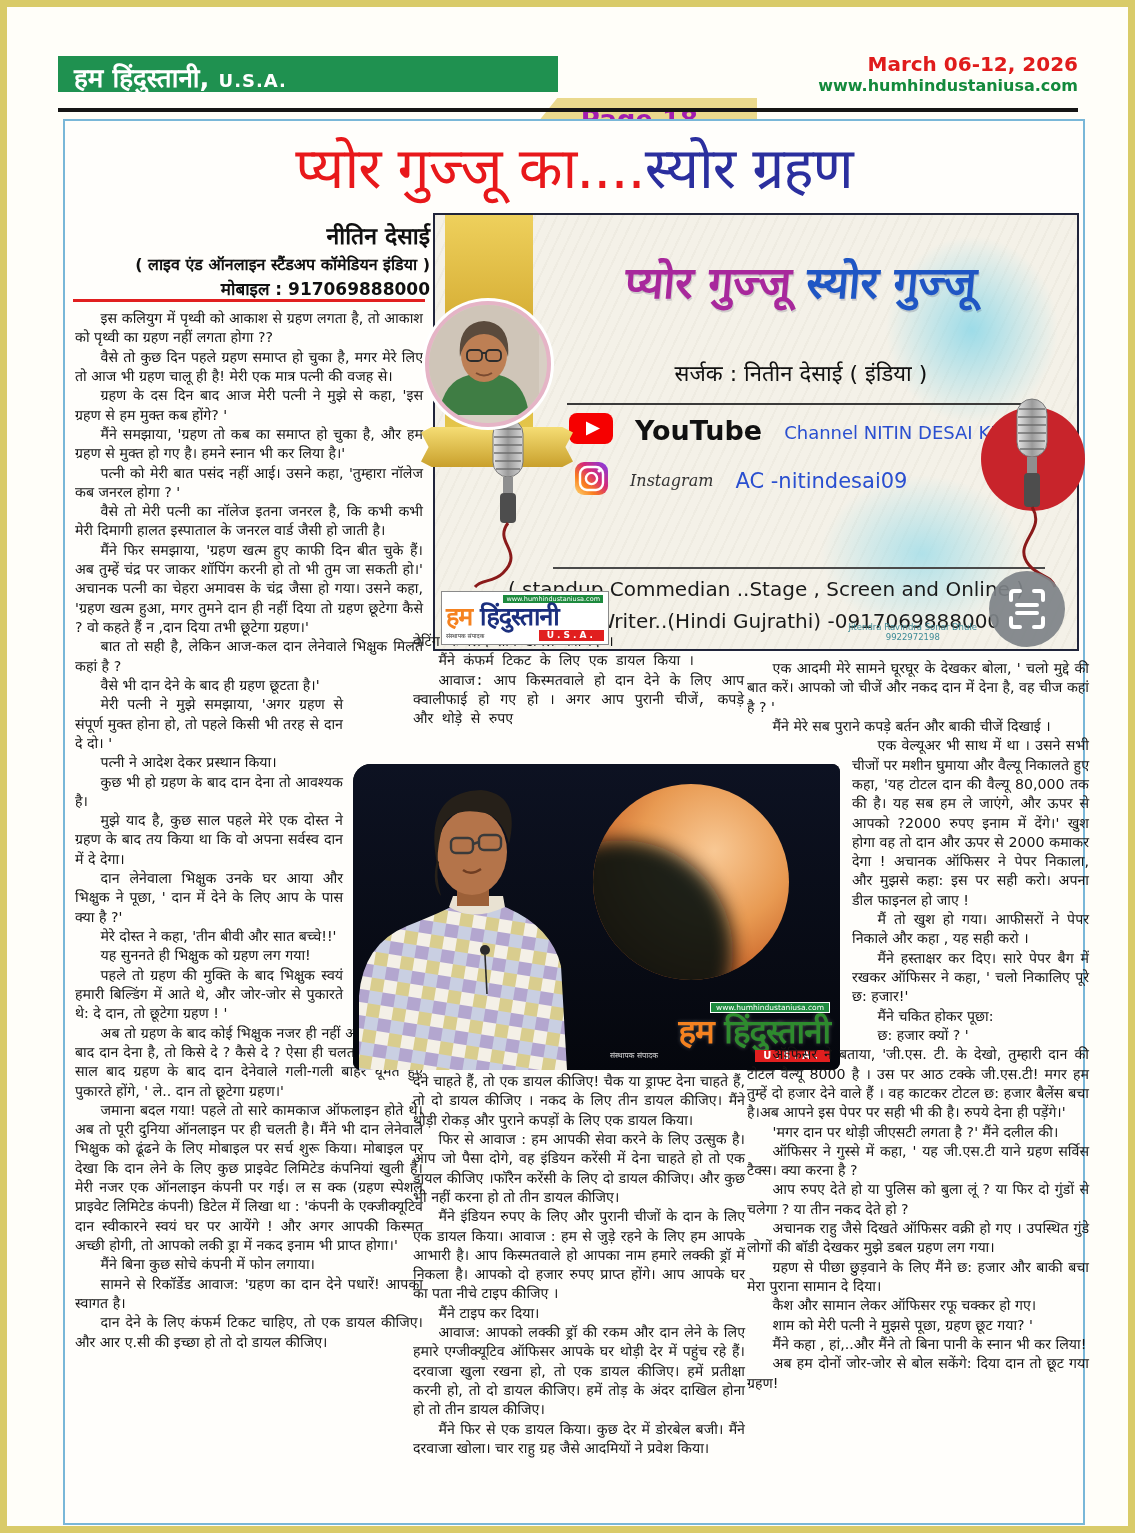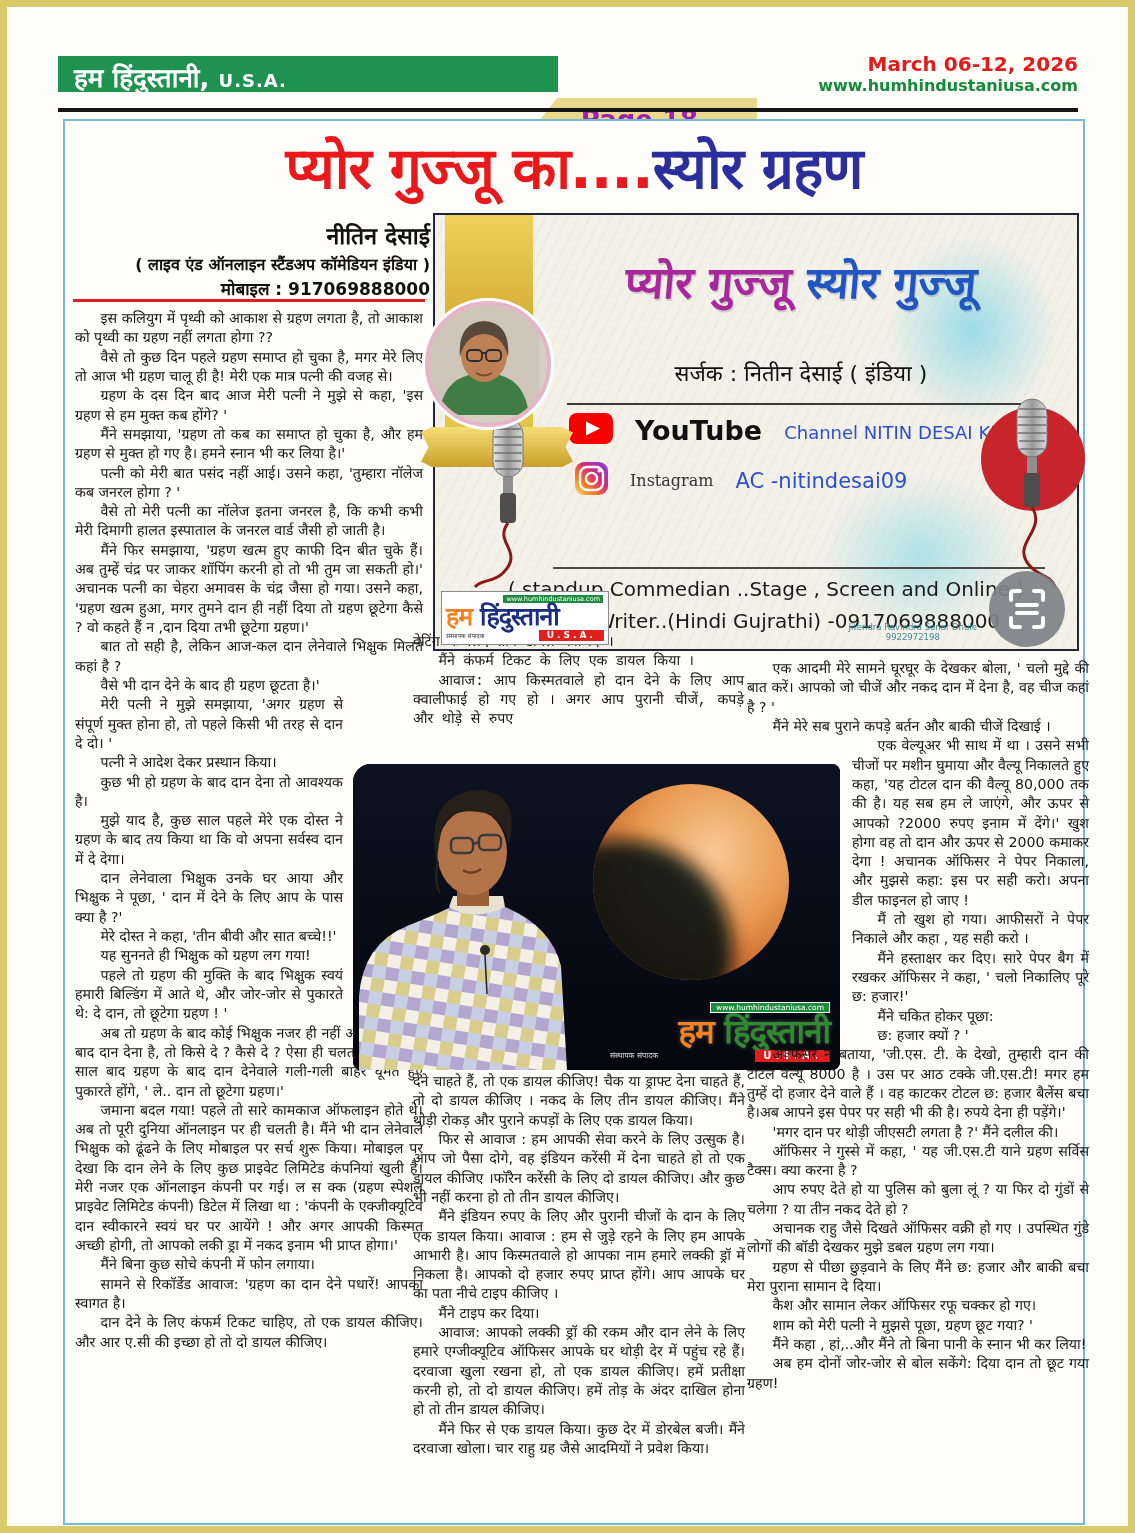--- a/index.html
+++ b/index.html
@@ -16,21 +16,21 @@
            clip-path:polygon(15% 0,100% 0,100% 100%,0 100%);text-align:center;
            font-weight:bold;font-size:26px;line-height:44px;color:#a21caf;margin-top:42px;}
   .hdr-right{position:absolute;right:0;top:0;text-align:right;line-height:1.2;}
   .hdr-date{color:#e01c1c;font-weight:bold;font-size:20px;}
   .hdr-site{color:#148a3c;font-weight:bold;font-size:16px;}
   .hdr-rule{position:absolute;left:51px;top:101px;width:1020px;height:4px;background:#151515;}
   
   .art{position:absolute;left:56px;top:112px;width:1022px;height:1406px;
        border:2px solid #79b7d8;box-sizing:border-box;background:#fffefb;}
   .headline{position:absolute;left:0;top:6px;width:100%;text-align:center;white-space:nowrap;
-            font-weight:bold;font-size:57px;letter-spacing:-1px;}
+            font-weight:normal;font-size:57px;letter-spacing:-1px;}
   .headline .h-red{color:#e8181b;}
   .headline .h-blue{color:#2b2f9e;}
   
   .author{position:absolute;left:13px;top:98px;width:352px;text-align:right;color:#101010;}
   .author .a-name{font-size:23px;font-weight:bold;}
   .author .a-sub{font-size:16px;font-weight:bold;margin-top:2px;}
   .author .a-mob{font-size:17px;font-weight:bold;margin-top:2px;}
   .author-rule{position:absolute;left:8px;top:178px;width:352px;height:3px;background:#e11f1f;}
   
   .col{position:absolute;font-size:14.2px;line-height:1.36;color:#151515;text-align:justify;}
@@ -59,21 +59,21 @@
   .b-title .t-blu{color:#1f56c4;}
   .b-creator{position:absolute;left:104px;right:14px;top:142px;text-align:center;
              font-size:22px;color:#101010;}
   .b-div1{position:absolute;left:132px;top:188px;width:468px;height:2px;background:#3a3a3a;}
   .b-div2{position:absolute;left:118px;top:352px;width:492px;height:2px;background:#4a4a4a;}
   .b-row{position:absolute;display:flex;align-items:center;gap:22px;white-space:nowrap;}
   .b-yt{left:134px;top:198px;}
   .b-yt .yt-word{font-size:27px;font-weight:bold;color:#111;}
   .b-yt .yt-chan{font-size:18px;color:#2a4fd0;padding-top:4px;}
   .b-ig{left:140px;top:247px;}
-  .b-ig .ig-script{font-family:"DejaVu Serif",serif;font-size:16px;color:#333;}
+  .b-ig .ig-script{font-family:"DejaVu Serif",serif;font-style:italic;font-size:16px;color:#333;}
   .b-ig .ig-handle{font-size:21px;color:#2a4fd0;}
   .b-gm{left:150px;top:296px;}
   .b-gm .gm-text{font-size:21px;color:#1f3fb5;}
   .b-standup{position:absolute;left:60px;right:40px;top:362px;text-align:center;
              font-size:20px;color:#1a1a1a;white-space:nowrap;}
   .b-actor{position:absolute;left:60px;right:40px;top:394px;text-align:center;
            font-size:20px;color:#1a1a1a;white-space:nowrap;}
   .b-circle{position:absolute;left:-10px;top:86px;width:118px;height:118px;border-radius:50%;
             border:4px solid #e5b4c6;box-shadow:0 0 0 3px #fff;overflow:hidden;background:#d8cfc4;z-index:4;}
   .b-ribbon{position:absolute;left:-14px;top:212px;width:152px;height:40px;z-index:3;

